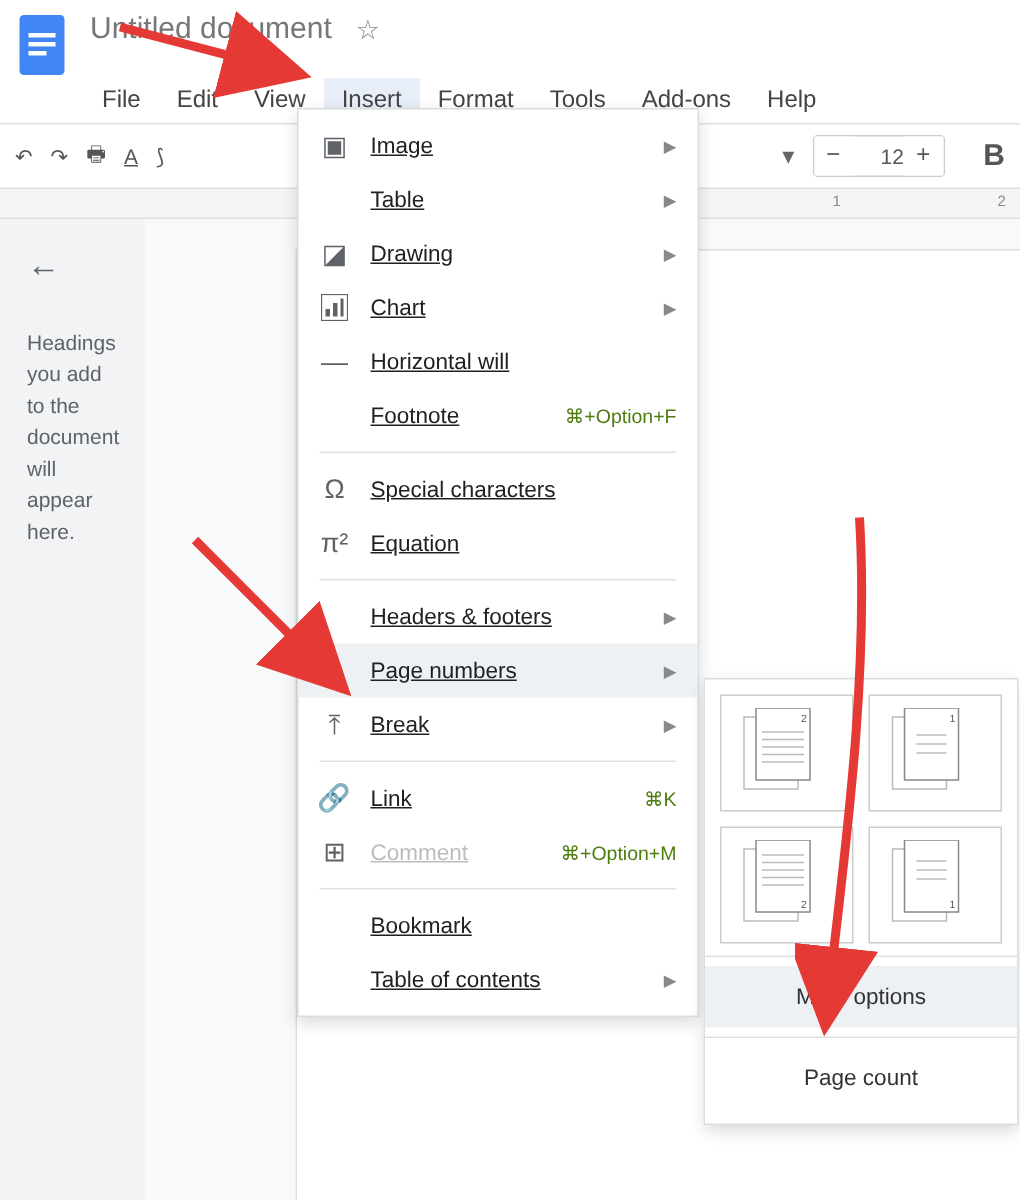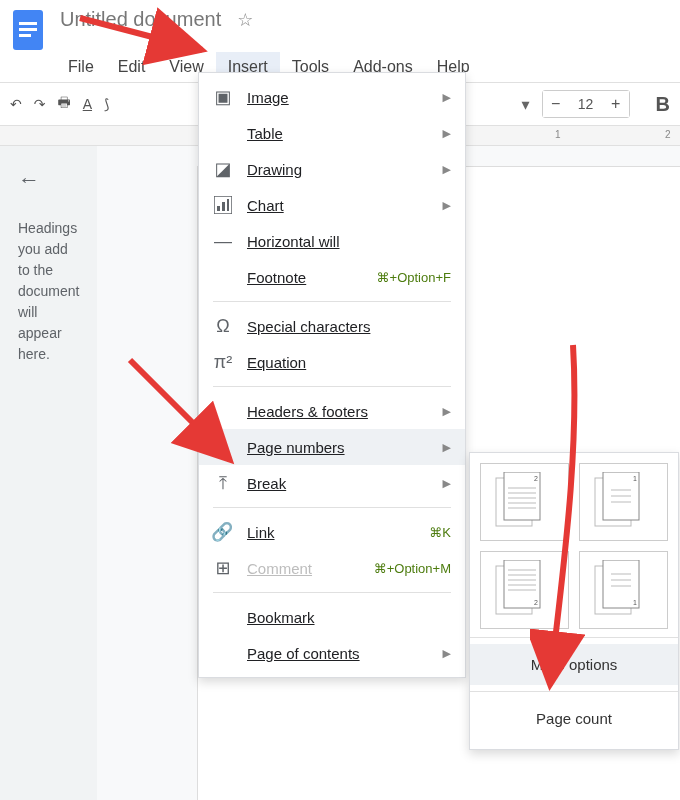--- a/index.html
+++ b/index.html
@@ -66,21 +66,21 @@
   .toolbar .spacer { flex: 1; }
   .zoom-dd { color:#666; font-size:16px; }
   .fontsize-box {
     display: flex; align-items: center;
     border: 1px solid #ccc; border-radius: 3px;
     height: 28px;
   }
   .fontsize-box button {
     width: 26px; height: 26px; border: none; background: #fff; font-size: 16px; color:#555;
   }
-  .fontsize-box .val { width: 34px; text-align: center; font-size: 14px; }
+  .fontsize-box .val { width: 34px; text-align: right; font-size: 14px; }
   .bold-b { font-weight: bold; font-size: 20px; margin-left: 14px; }
   
   .ruler {
     height: 20px;
     background: #f5f5f5;
     border-bottom: 1px solid #e0e0e0;
     font-size: 10px;
     color: #888;
     position: relative;
   }
@@ -199,20 +199,21 @@
   <div class="doc-titles">
     <div class="doc-title-row">
       <span class="doc-title">Untitled document</span>
       <span class="star">☆</span>
     </div>
     <div class="menubar">
       <div class="menubar-item">File</div>
       <div class="menubar-item">Edit</div>
       <div class="menubar-item">View</div>
       <div class="menubar-item active">Insert</div>
+      <div class="menubar-item">Format</div>
       <div class="menubar-item">Tools</div>
       <div class="menubar-item">Add-ons</div>
       <div class="menubar-item">Help</div>
     </div>
   </div>
 </div>
 
 <div class="toolbar">
   <span>↶</span>
   <span>↷</span>
@@ -317,21 +318,21 @@
     <span class="mi-label">Comment</span>
     <span class="mi-shortcut">⌘+Option+M</span>
   </div>
   <div class="menu-sep"></div>
   <div class="menu-item">
     <span class="mi-icon"></span>
     <span class="mi-label">Bookmark</span>
   </div>
   <div class="menu-item">
     <span class="mi-icon"></span>
-    <span class="mi-label">Page of contents</span>
+    <span class="mi-label">Table of contents</span>
     <span class="sub-arrow">▶</span>
   </div>
 </div>
 
 <div class="submenu">
   <div class="thumb-grid">
     <div class="thumb">
       <svg viewBox="0 0 70 60">
         <rect x="6" y="6" width="36" height="48" fill="#fff" stroke="#bbb"></rect>
         <rect x="14" y="0" width="36" height="48" fill="#fff" stroke="#888"></rect>

